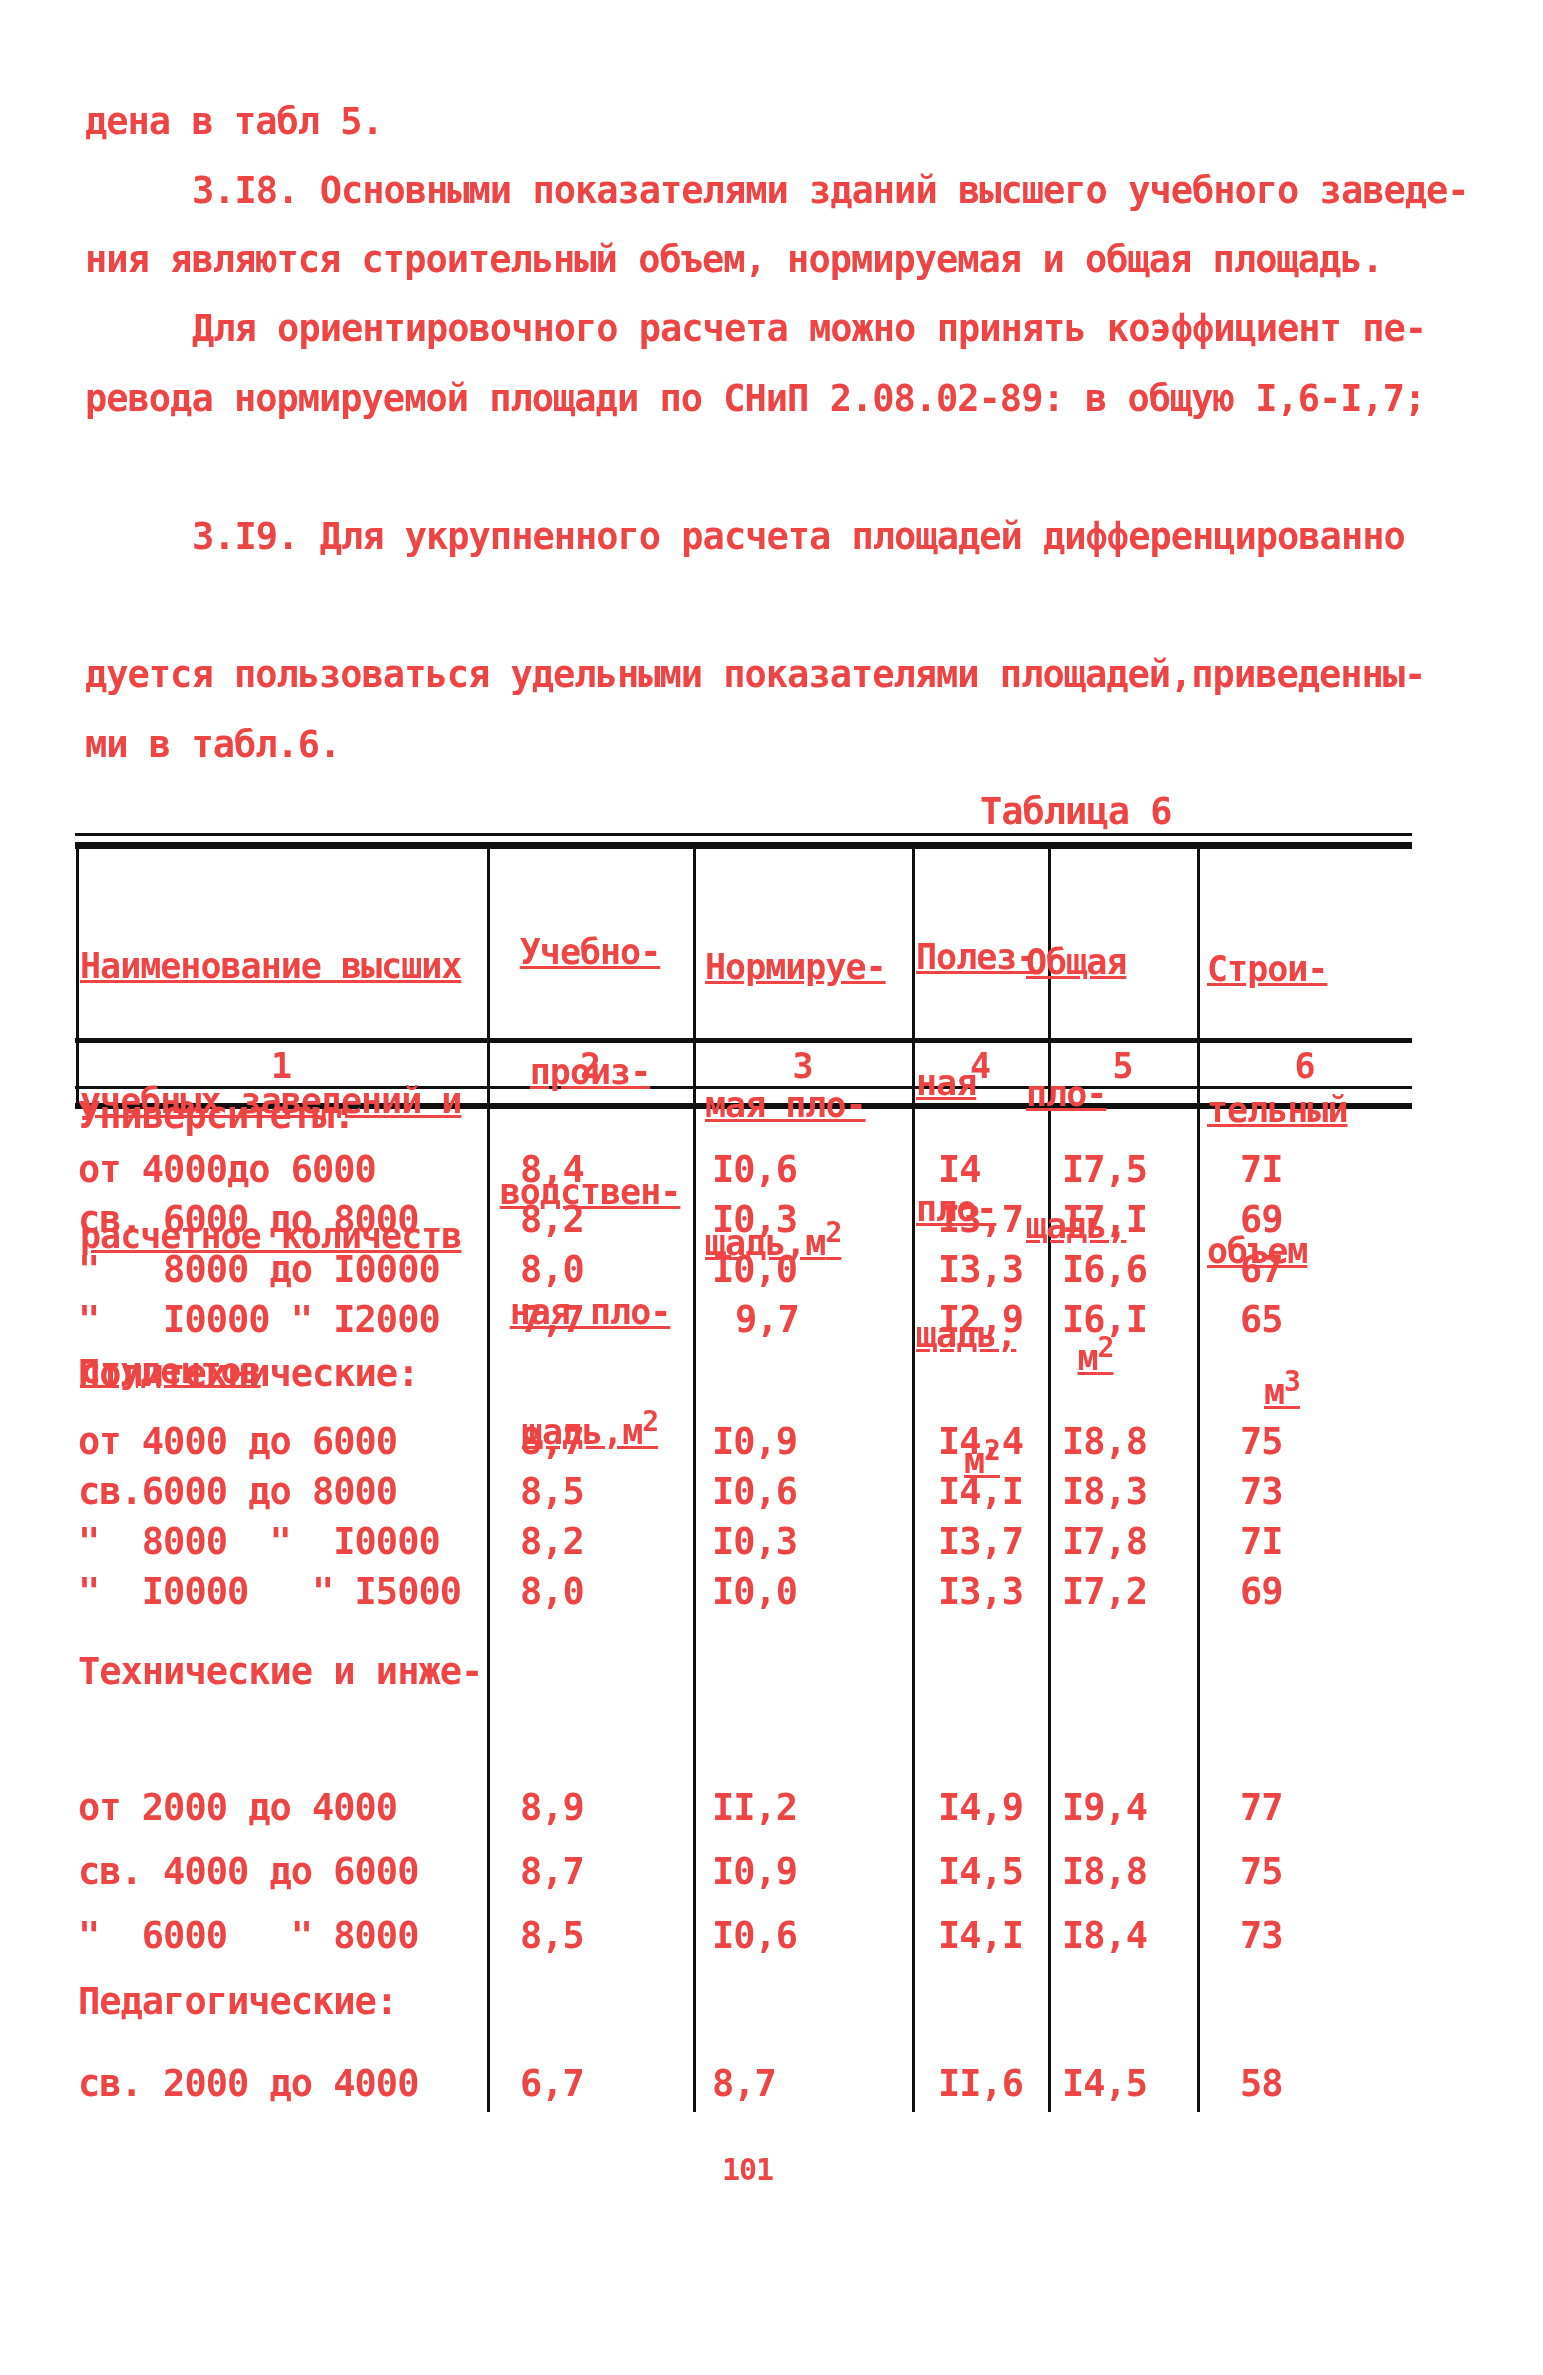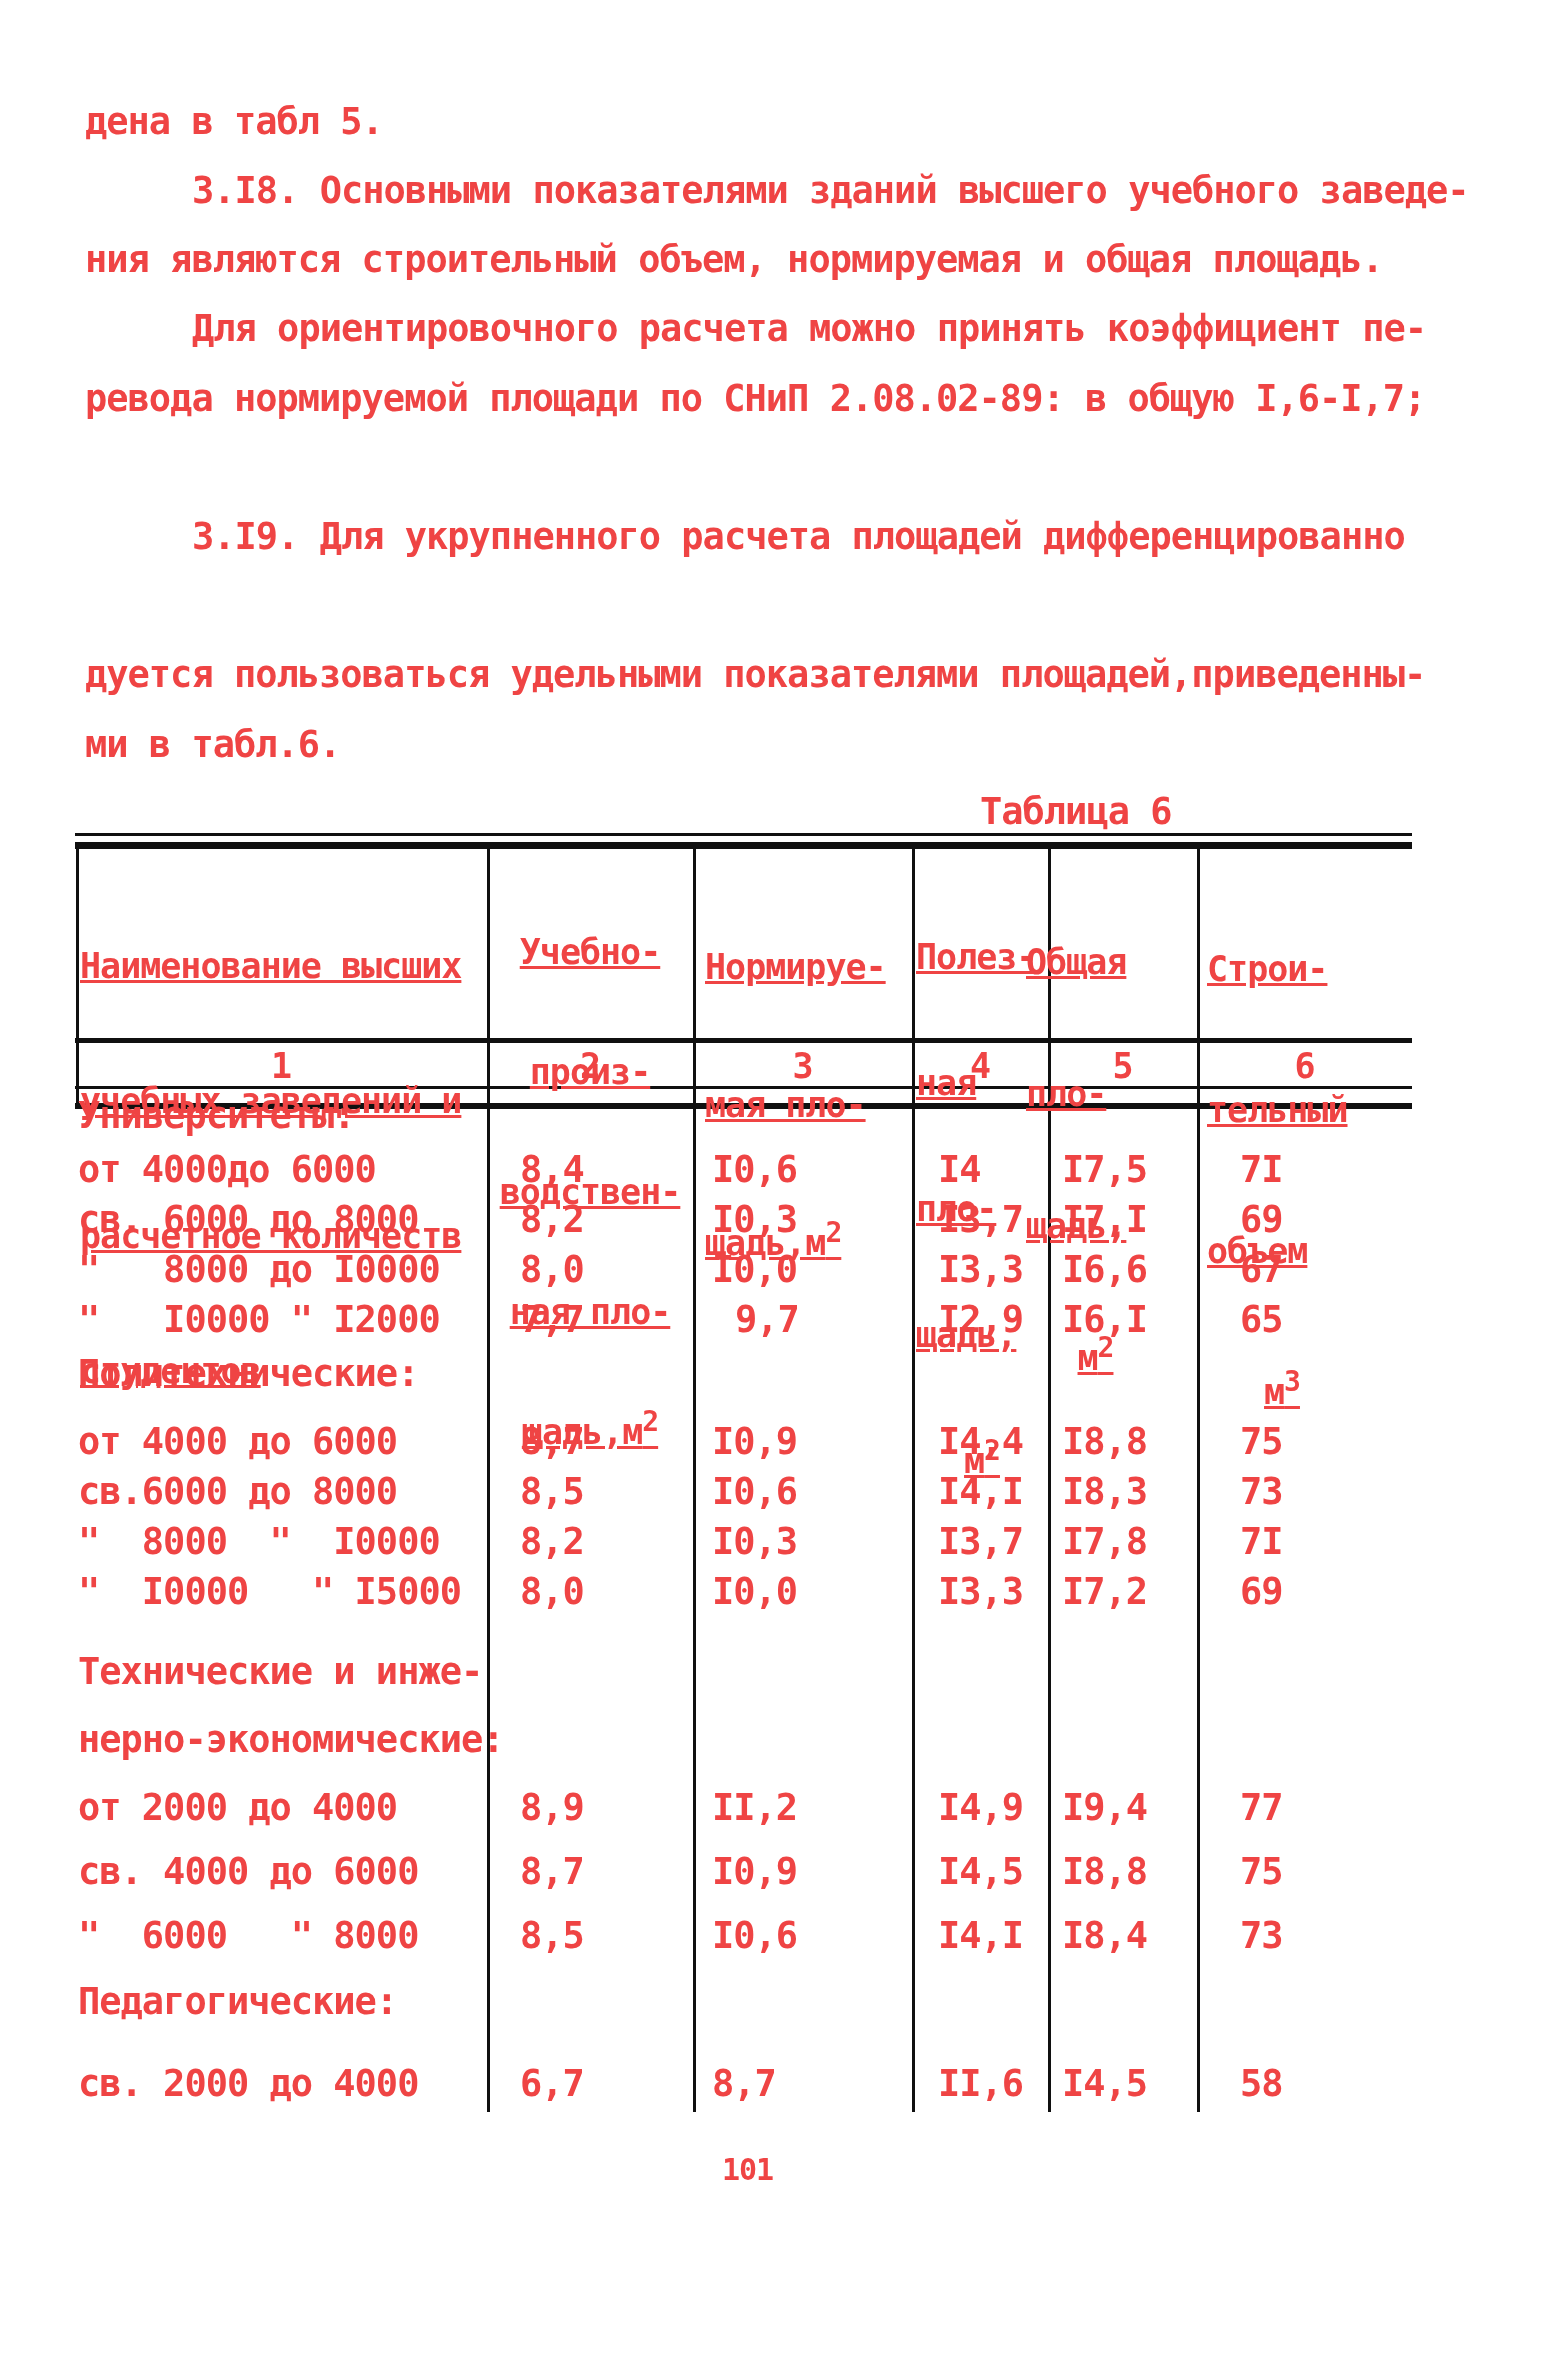--- a/index.html
+++ b/index.html
@@ -159,21 +159,20 @@
   <div class="cell v4" style="top:1520px">7I</div>
 
   <div class="label" style="top:1570px">"  I0000   " I5000</div>
   <div class="cell v0" style="top:1570px">8,0</div>
   <div class="cell v1" style="top:1570px">I0,0</div>
   <div class="cell v2" style="top:1570px">I3,3</div>
   <div class="cell v3" style="top:1570px">I7,2</div>
   <div class="cell v4" style="top:1570px">69</div>
 
   <div class="sect" style="top:1650px">Технические и инже-</div>
-  <div class="sect" style="top:1718px">нерно-экономические:</div>
 
   <div class="label" style="top:1786px">от 2000 до 4000</div>
   <div class="cell v0" style="top:1786px">8,9</div>
   <div class="cell v1" style="top:1786px">II,2</div>
   <div class="cell v2" style="top:1786px">I4,9</div>
   <div class="cell v3" style="top:1786px">I9,4</div>
   <div class="cell v4" style="top:1786px">77</div>
 
   <div class="label" style="top:1850px">св. 4000 до 6000</div>
   <div class="cell v0" style="top:1850px">8,7</div>

